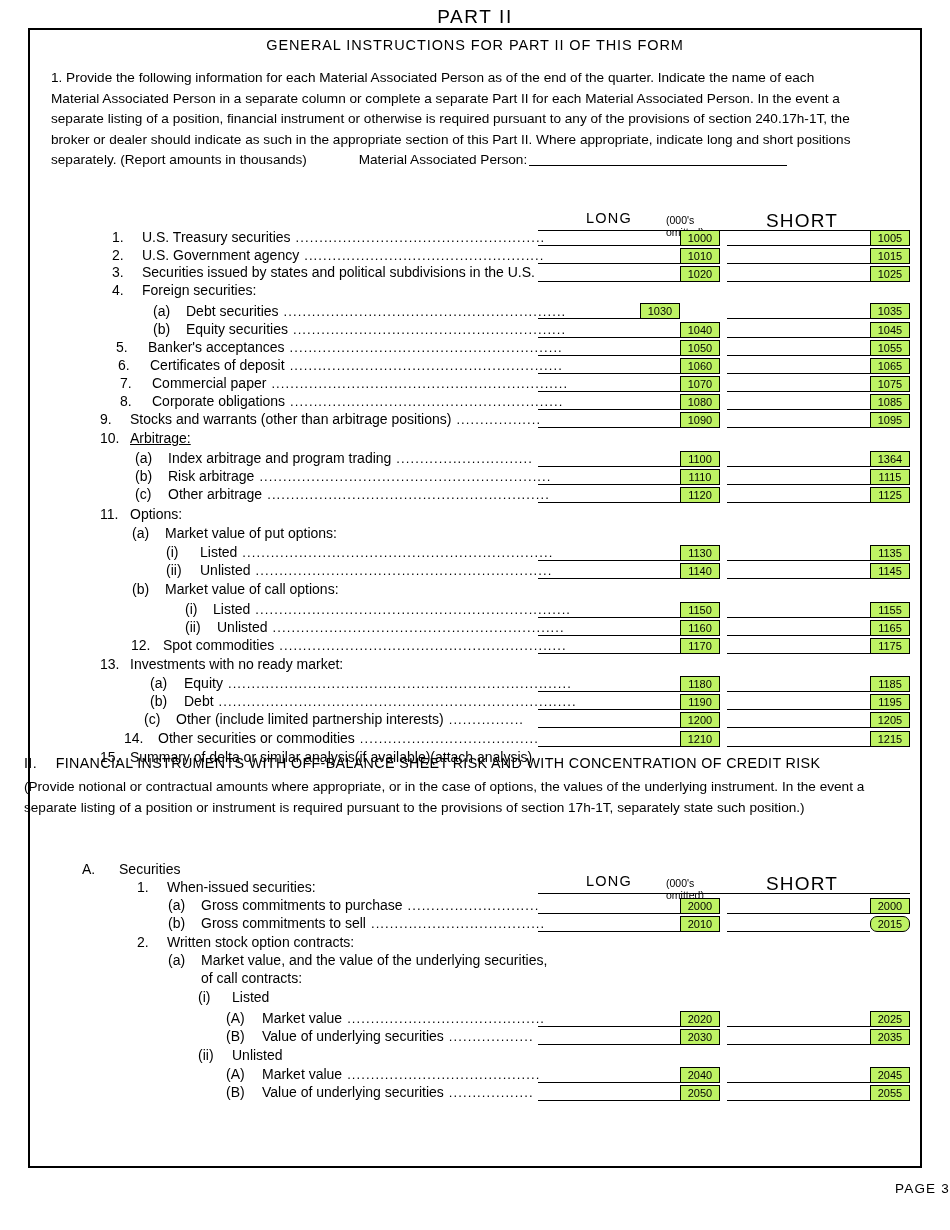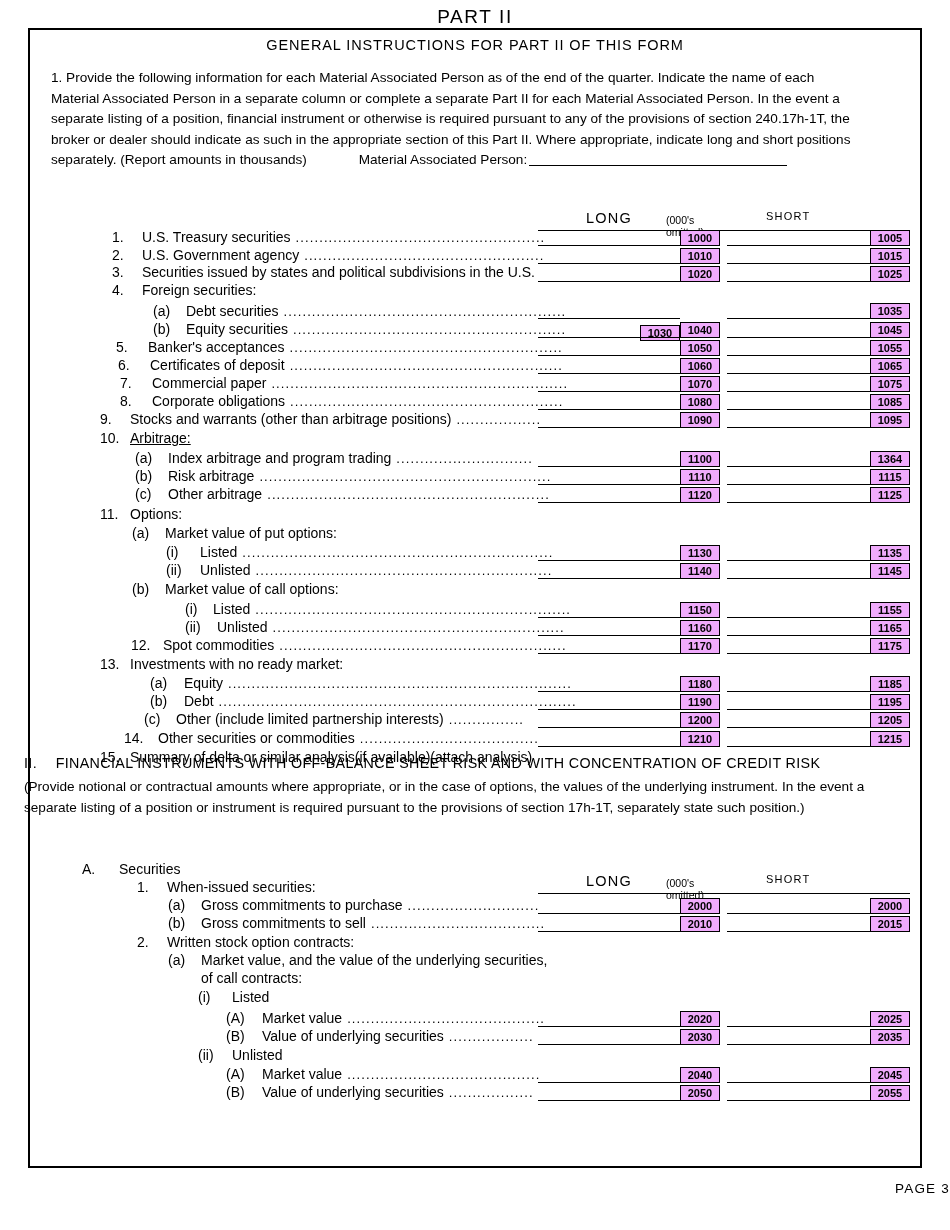--- a/index.html
+++ b/index.html
@@ -107,21 +107,21 @@
   .colhdr .lbl-omit {
     position: absolute;
     left: 128px;
     top: 4px;
     font-size: 10.5px;
   }
   .colhdr .lbl-short {
     position: absolute;
     left: 228px;
     top: 0;
-    font-size: 11px;
+    font-size: 19px;
     letter-spacing: 1.2px;
   }
   .colhdr .rule {
     position: absolute;
     left: 0;
     top: 20px;
     width: 372px;
     border-bottom: 1.6px solid #000;
   }
 
@@ -150,22 +150,21 @@
   
   .cbox {
     position: absolute;
     width: 40px;
     height: 16px;
     border: 1.4px solid #000;
     box-sizing: border-box;
     font-size: 11px;
     text-align: center;
     line-height: 14px;
-    background: #f0abfc;
-    font-weight: bold;
+    background: #bef264;
   }
 
   
   .footer {
     position: absolute;
     left: 0; right: 0;
     top: 1181px;
     text-align: right;
     font-size: 13.5px;
     letter-spacing: 1.2px;
@@ -205,21 +204,21 @@
       <div class="eline" style="left: 727px; top: 263px; width: 143px;"></div>
       <div class="cbox" style="left: 870px; top: 248px;">1015</div>
       <div class="item" style="left: 112px; top: 264px;"><span class="num" style="width: 30px;">3.</span><span>Securities issued by states and political subdivisions in the U.S.</span></div>
       <div class="eline" style="left: 538px; top: 281px; width: 142px;"></div>
       <div class="cbox" style="left: 680px; top: 266px;">1020</div>
       <div class="eline" style="left: 727px; top: 281px; width: 143px;"></div>
       <div class="cbox" style="left: 870px; top: 266px;">1025</div>
       <div class="item" style="left: 112px; top: 282px;"><span class="num" style="width: 30px;">4.</span><span>Foreign securities:</span></div>
       <div class="item" style="left: 153px; top: 303px;"><span class="num" style="width: 33px;">(a)</span><span>Debt securities</span><span style="display: inline-block; width: 5px;"></span><span class="dots">............................................................</span></div>
       <div class="eline" style="left: 538px; top: 318px; width: 142px;"></div>
-      <div class="cbox" style="left: 640px; top: 303px; margin-top: 22px;">1030</div>
+      <div class="cbox" style="left: 640px; top: 303px;">1030</div>
       <div class="eline" style="left: 727px; top: 318px; width: 143px;"></div>
       <div class="cbox" style="left: 870px; top: 303px;">1035</div>
       <div class="item" style="left: 153px; top: 321px;"><span class="num" style="width: 33px;">(b)</span><span>Equity securities</span><span style="display: inline-block; width: 5px;"></span><span class="dots">..........................................................</span></div>
       <div class="eline" style="left: 538px; top: 337px; width: 142px;"></div>
       <div class="cbox" style="left: 680px; top: 322px;">1040</div>
       <div class="eline" style="left: 727px; top: 337px; width: 143px;"></div>
       <div class="cbox" style="left: 870px; top: 322px;">1045</div>
       <div class="item" style="left: 116px; top: 339px;"><span class="num" style="width: 32px;">5.</span><span>Banker's acceptances</span><span style="display: inline-block; width: 5px;"></span><span class="dots">..........................................................</span></div>
       <div class="eline" style="left: 538px; top: 355px; width: 142px;"></div>
       <div class="cbox" style="left: 680px; top: 340px;">1050</div>
@@ -337,21 +336,21 @@
       <div class="item" style="left: 137px; top: 879px;"><span class="num" style="width: 30px;">1.</span><span>When-issued securities:</span></div>
       <div class="item" style="left: 168px; top: 897px;"><span class="num" style="width: 33px;">(a)</span><span>Gross commitments to purchase</span><span style="display: inline-block; width: 5px;"></span><span class="dots">............................</span></div>
       <div class="eline" style="left: 538px; top: 913px; width: 142px;"></div>
       <div class="cbox" style="left: 680px; top: 898px;">2000</div>
       <div class="eline" style="left: 727px; top: 913px; width: 143px;"></div>
       <div class="cbox" style="left: 870px; top: 898px;">2000</div>
       <div class="item" style="left: 168px; top: 915px;"><span class="num" style="width: 33px;">(b)</span><span>Gross commitments to sell</span><span style="display: inline-block; width: 5px;"></span><span class="dots">.....................................</span></div>
       <div class="eline" style="left: 538px; top: 931px; width: 142px;"></div>
       <div class="cbox" style="left: 680px; top: 916px;">2010</div>
       <div class="eline" style="left: 727px; top: 931px; width: 143px;"></div>
-      <div class="cbox" style="left: 870px; top: 916px;">2015</div>
+      <div class="cbox" style="left: 870px; top: 916px; border-radius: 7px;">2015</div>
       <div class="item" style="left: 137px; top: 934px;"><span class="num" style="width: 30px;">2.</span><span>Written stock option contracts:</span></div>
       <div class="item" style="left: 168px; top: 952px;"><span class="num" style="width: 33px;">(a)</span><span>Market value, and the value of the underlying securities,</span></div>
       <div class="item" style="left: 201px; top: 970px;"><span>of call contracts:</span></div>
       <div class="item" style="left: 198px; top: 989px;"><span class="num" style="width: 34px;">(i)</span><span>Listed</span></div>
       <div class="item" style="left: 226px; top: 1010px;"><span class="num" style="width: 36px;">(A)</span><span>Market value</span><span style="display: inline-block; width: 5px;"></span><span class="dots">..........................................</span></div>
       <div class="eline" style="left: 538px; top: 1026px; width: 142px;"></div>
       <div class="cbox" style="left: 680px; top: 1011px;">2020</div>
       <div class="eline" style="left: 727px; top: 1026px; width: 143px;"></div>
       <div class="cbox" style="left: 870px; top: 1011px;">2025</div>
       <div class="item" style="left: 226px; top: 1028px;"><span class="num" style="width: 36px;">(B)</span><span>Value of underlying securities</span><span style="display: inline-block; width: 5px;"></span><span class="dots">..................</span></div>

